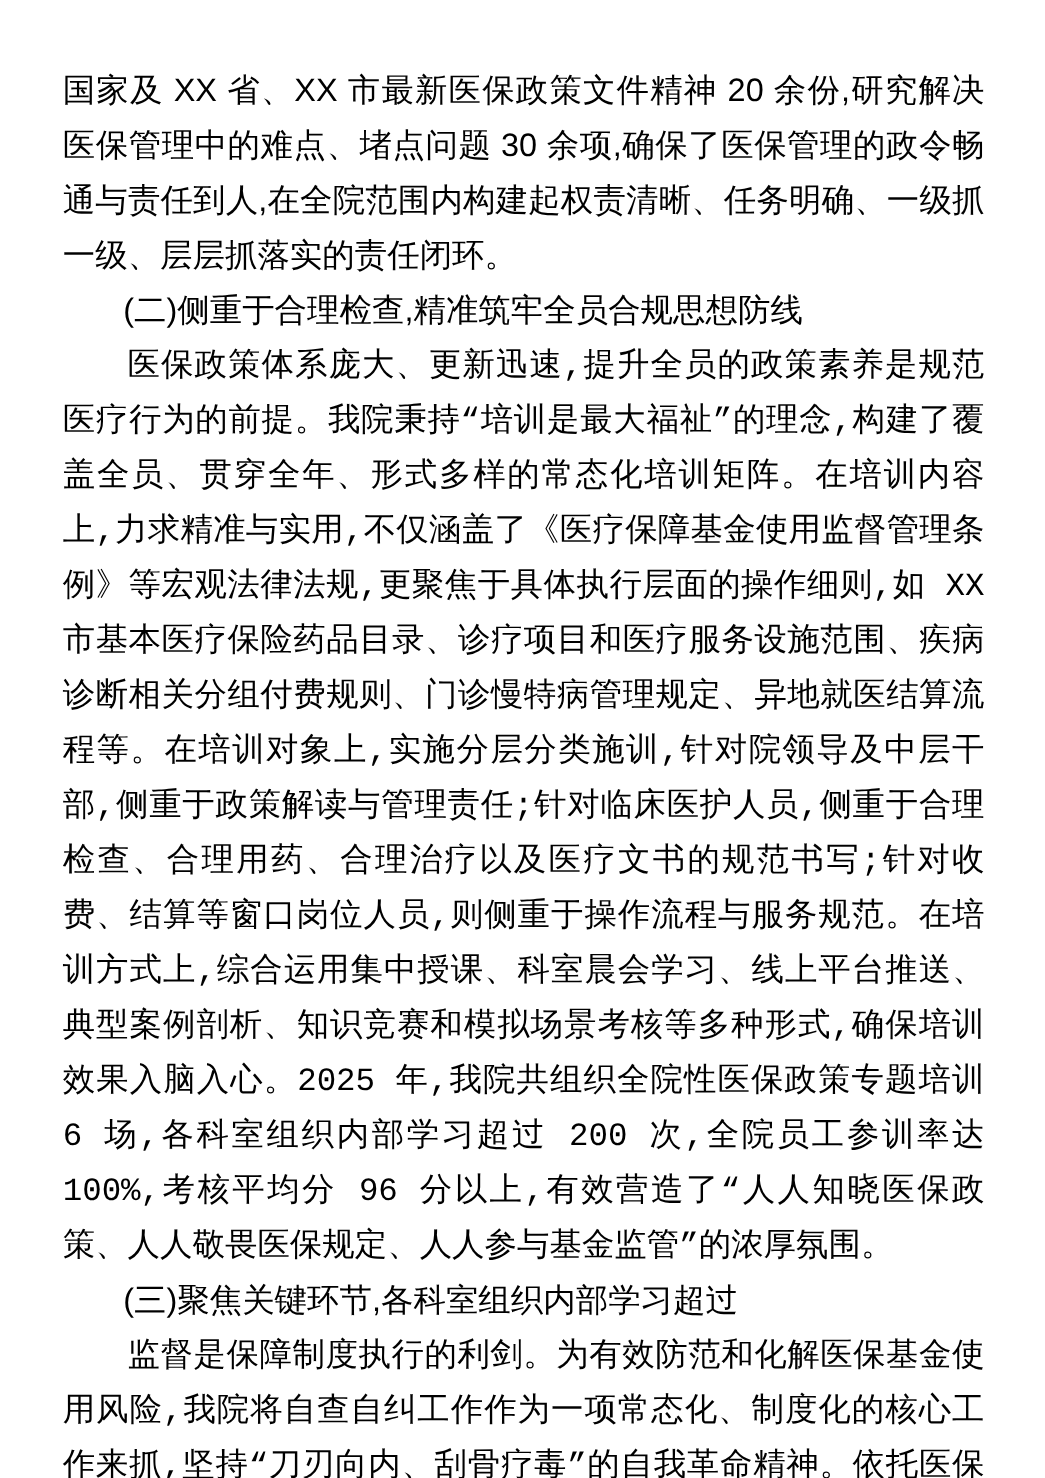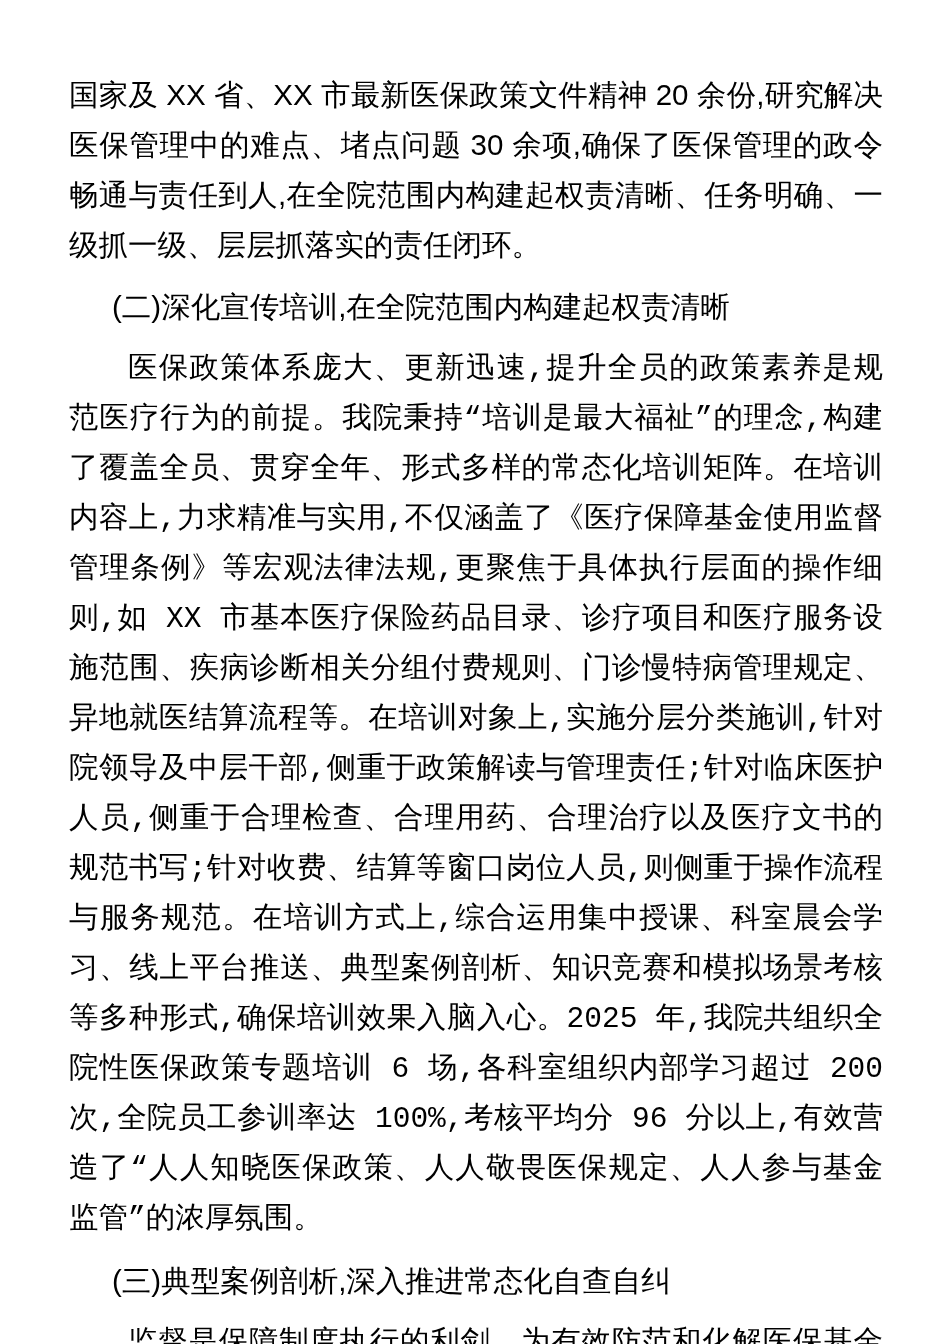--- a/index.html
+++ b/index.html
@@ -25,21 +25,21 @@
 
   .content {
     position: absolute;
     left: 57px;
     top: 58px;
     width: 838px;
   }
 
   
   .para {
-    margin: 12px;
+    margin: 0;
     font-size: 29.5px;
     line-height: 50px;
     text-align: justify;
     text-justify: inter-character;
     text-align-last: left;
     letter-spacing: 0px;
     word-spacing: 0px;
     color: #000000;
     font-weight: 400;
   }
@@ -62,22 +62,22 @@
   }
 </style>
 </head>
 <body>
 
 <div class="page">
   <div class="content">
 
     <p class="para">国家及 XX 省、XX 市最新医保政策文件精神 20 余份,研究解决医保管理中的难点、堵点问题 30 余项,确保了医保管理的政令畅通与责任到人,在全院范围内构建起权责清晰、任务明确、一级抓一级、层层抓落实的责任闭环。</p>
 
-    <p class="heading">(二)深化宣传培训,在全院范围内构建起权责清晰</p>
+    <p class="heading">(二)侧重于合理检查,精准筑牢全员合规思想防线</p>
 
     <p class="para indent">医保政策体系庞大、更新迅速,提升全员的政策素养是规范医疗行为的前提。我院秉持“培训是最大福祉”的理念,构建了覆盖全员、贯穿全年、形式多样的常态化培训矩阵。在培训内容上,力求精准与实用,不仅涵盖了《医疗保障基金使用监督管理条例》等宏观法律法规,更聚焦于具体执行层面的操作细则,如 XX 市基本医疗保险药品目录、诊疗项目和医疗服务设施范围、疾病诊断相关分组付费规则、门诊慢特病管理规定、异地就医结算流程等。在培训对象上,实施分层分类施训,针对院领导及中层干部,侧重于政策解读与管理责任;针对临床医护人员,侧重于合理检查、合理用药、合理治疗以及医疗文书的规范书写;针对收费、结算等窗口岗位人员,则侧重于操作流程与服务规范。在培训方式上,综合运用集中授课、科室晨会学习、线上平台推送、典型案例剖析、知识竞赛和模拟场景考核等多种形式,确保培训效果入脑入心。2025 年,我院共组织全院性医保政策专题培训 6 场,各科室组织内部学习超过 200 次,全院员工参训率达 100%,考核平均分 96 分以上,有效营造了“人人知晓医保政策、人人敬畏医保规定、人人参与基金监管”的浓厚氛围。</p>
 
-    <p class="heading">(三)典型案例剖析,深入推进常态化自查自纠</p>
+    <p class="heading">(三)聚焦关键环节,各科室组织内部学习超过</p>
 
     <p class="para indent">监督是保障制度执行的利剑。为有效防范和化解医保基金使用风险,我院将自查自纠工作作为一项常态化、制度化的核心工作来抓,坚持“刀刃向内、刮骨疗毒”的自我革命精神。依托医保管理工作领导小组,组建了跨部门的医保专项核查队伍,建立了“科室自查、职能部门核查、院级督查”三级联动的立体监督网络。自查工作聚焦医保基金使用的全流程和各关键节点,重点核查</p>
 
   </div>
 </div>
 
 </body></html>

